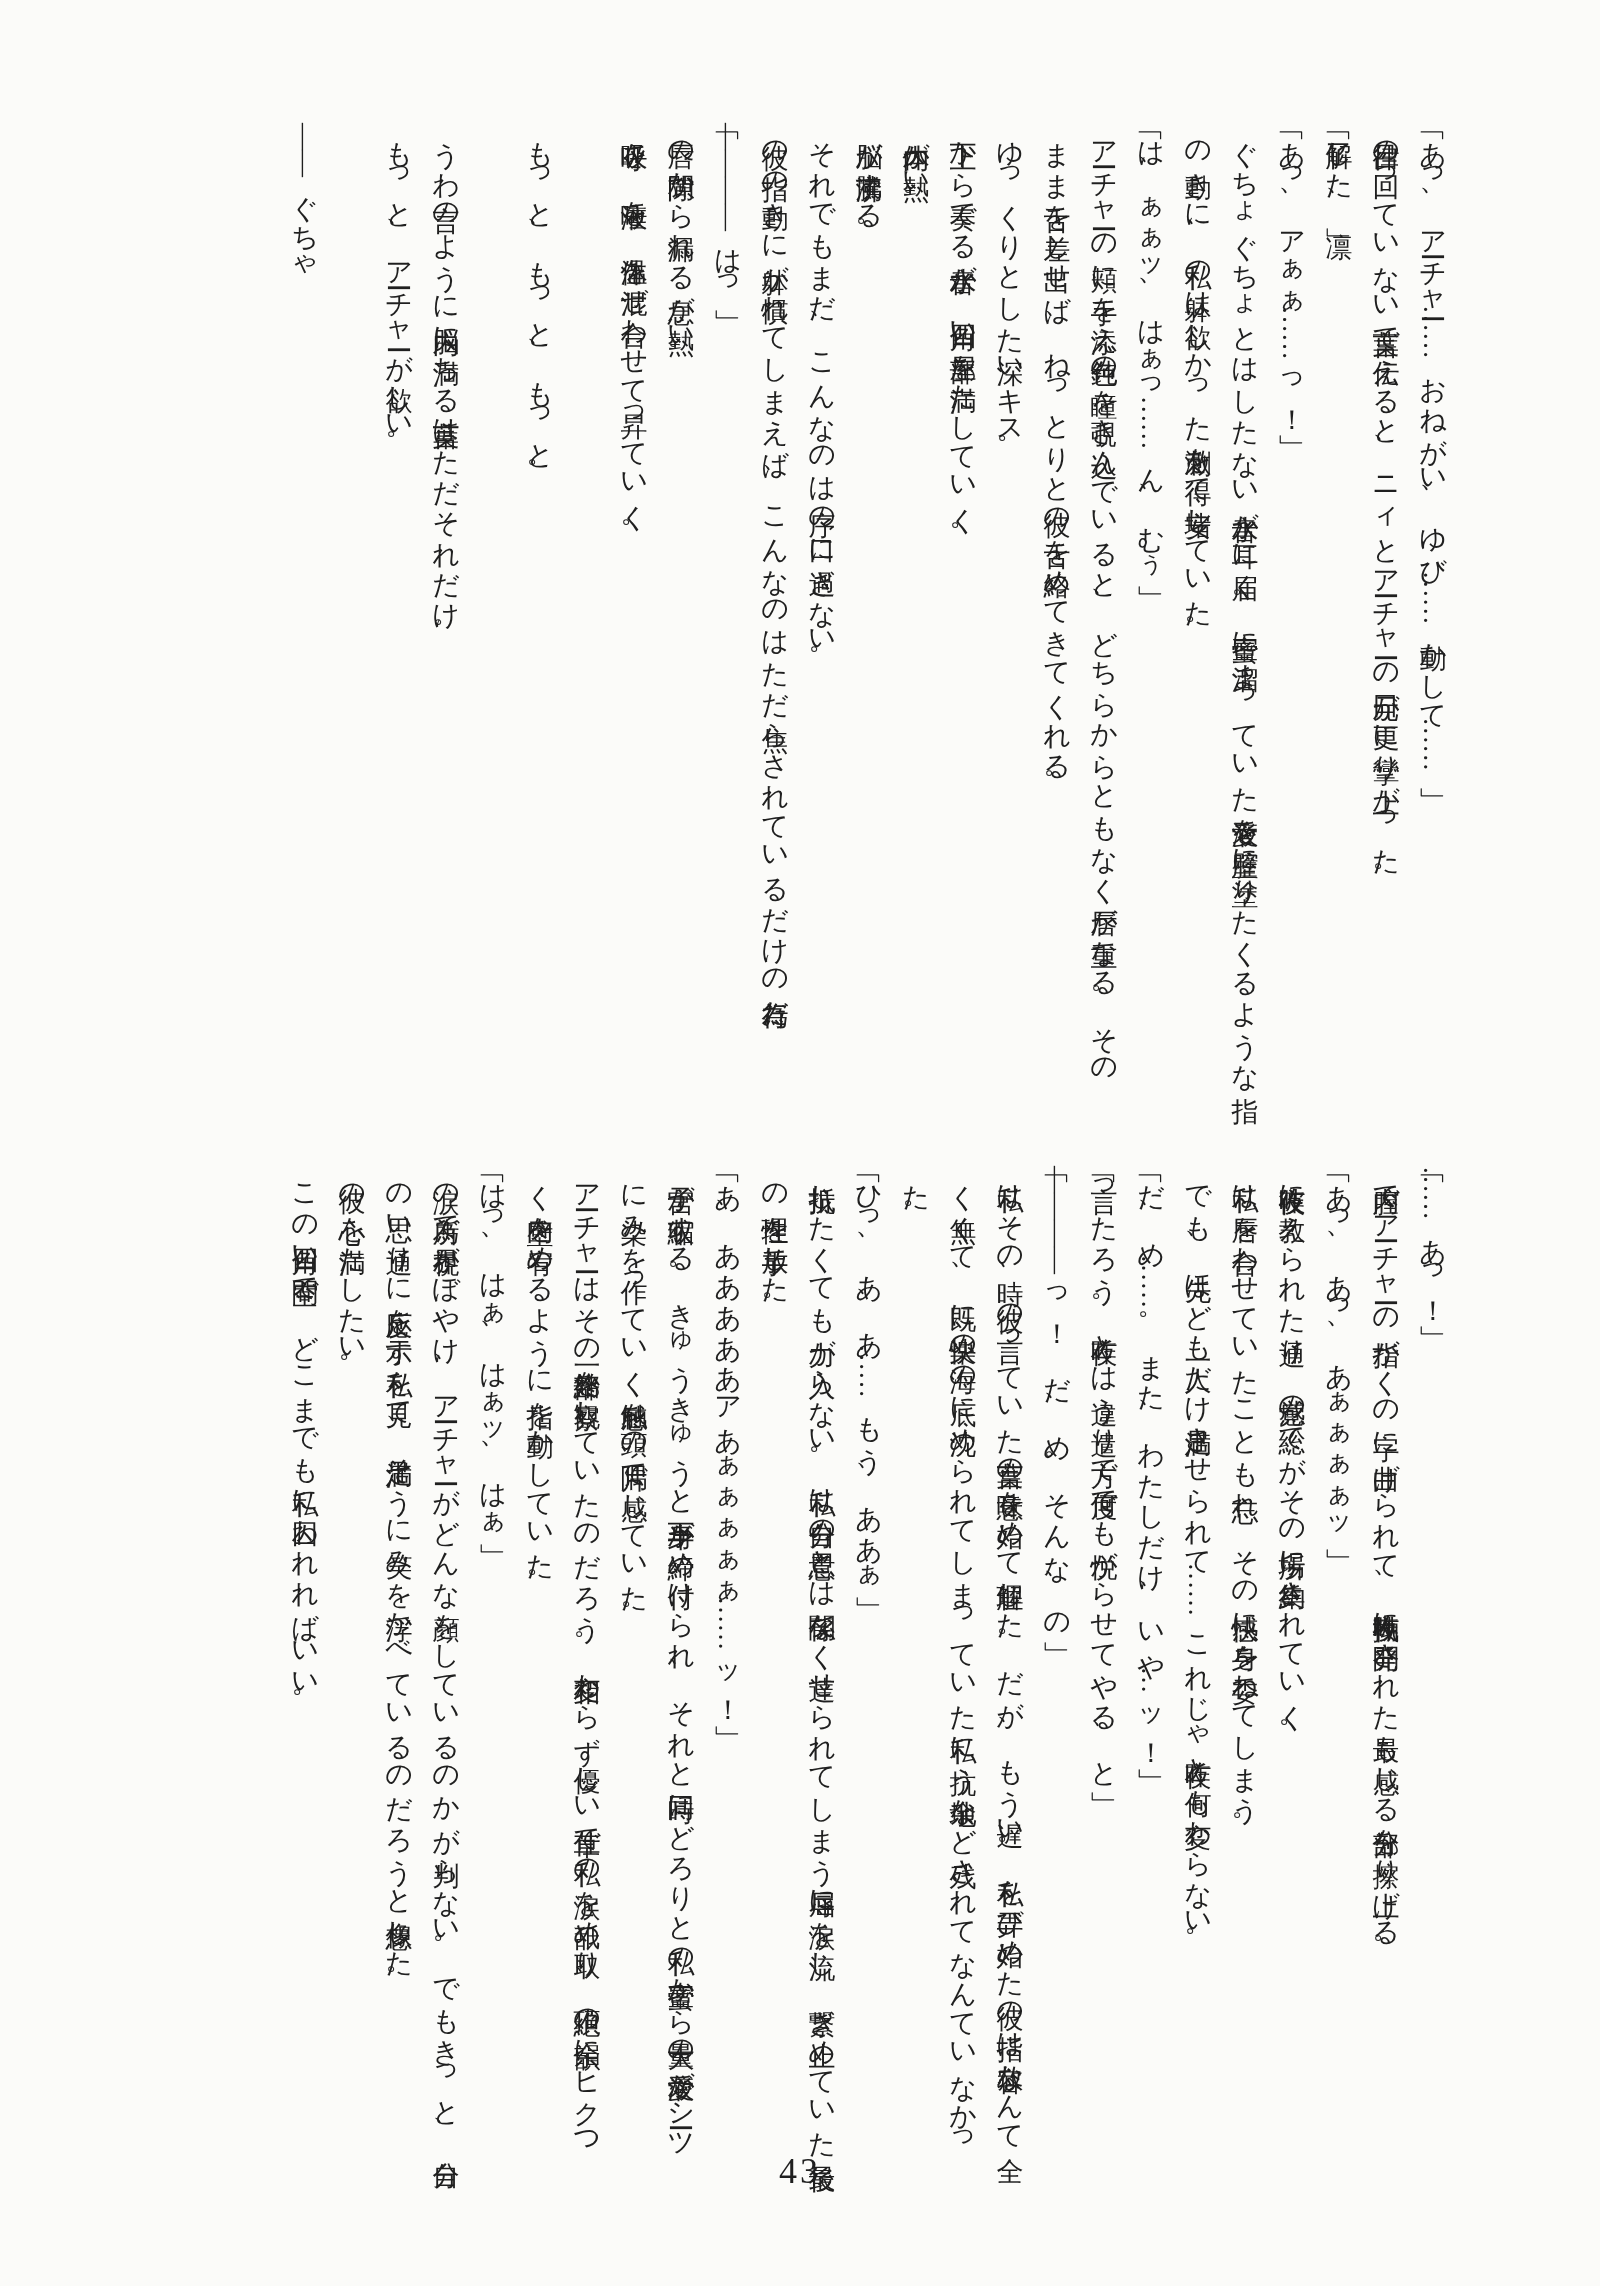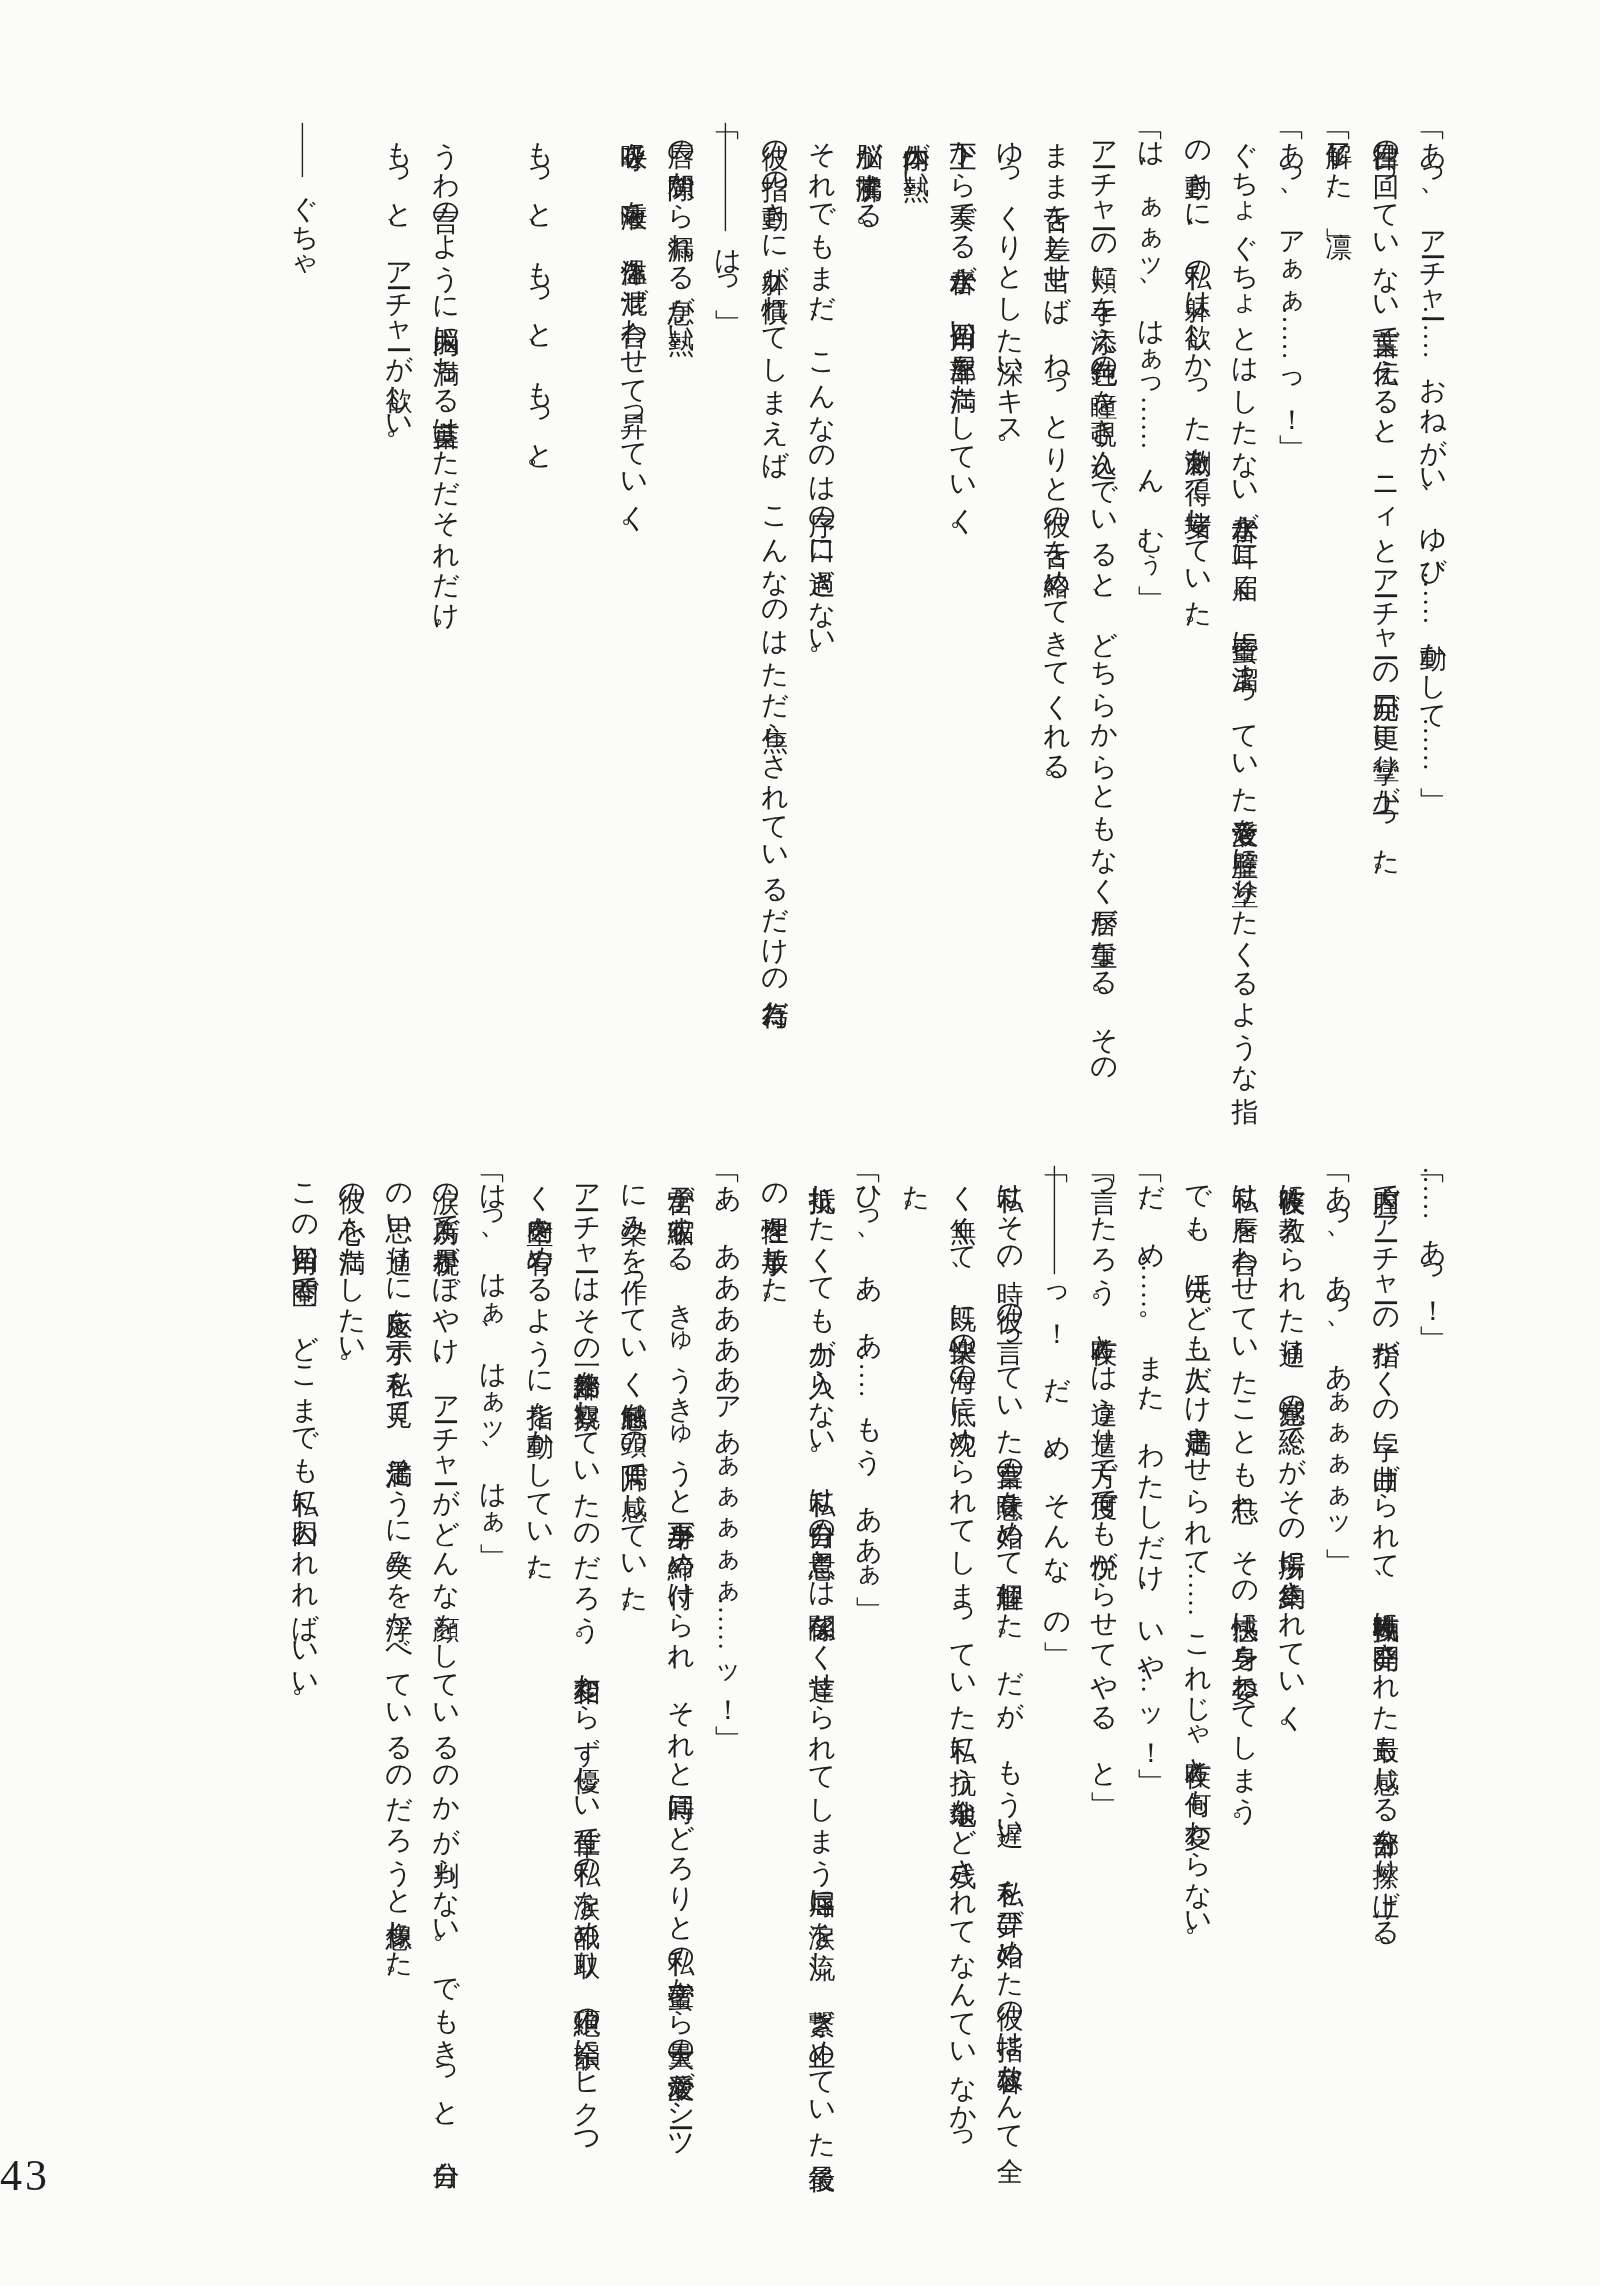--- a/index.html
+++ b/index.html
@@ -42,22 +42,22 @@
   .block-bottom {
     top: 1166px;
     right: 144px;
     height: 992px;
   }
   .page-number {
     position: absolute;
     top: 2150px;
     left: 0;
     width: 100%;
-    text-align: left;
-    font-size: 44px;
+    text-align: center;
+    font-size: 36px;
     letter-spacing: 3px;
   }
 </style>
 </head>
 <body>
 
 <div class="page">
   <section class="tblock block-top">
       <p>「あっ、アーチャー……おねがい、ゆび……動かして……」</p>
       <p>呂律の回っていない言葉で伝えると、ニィとアーチャーの口元が更に攣り上がった。</p>

